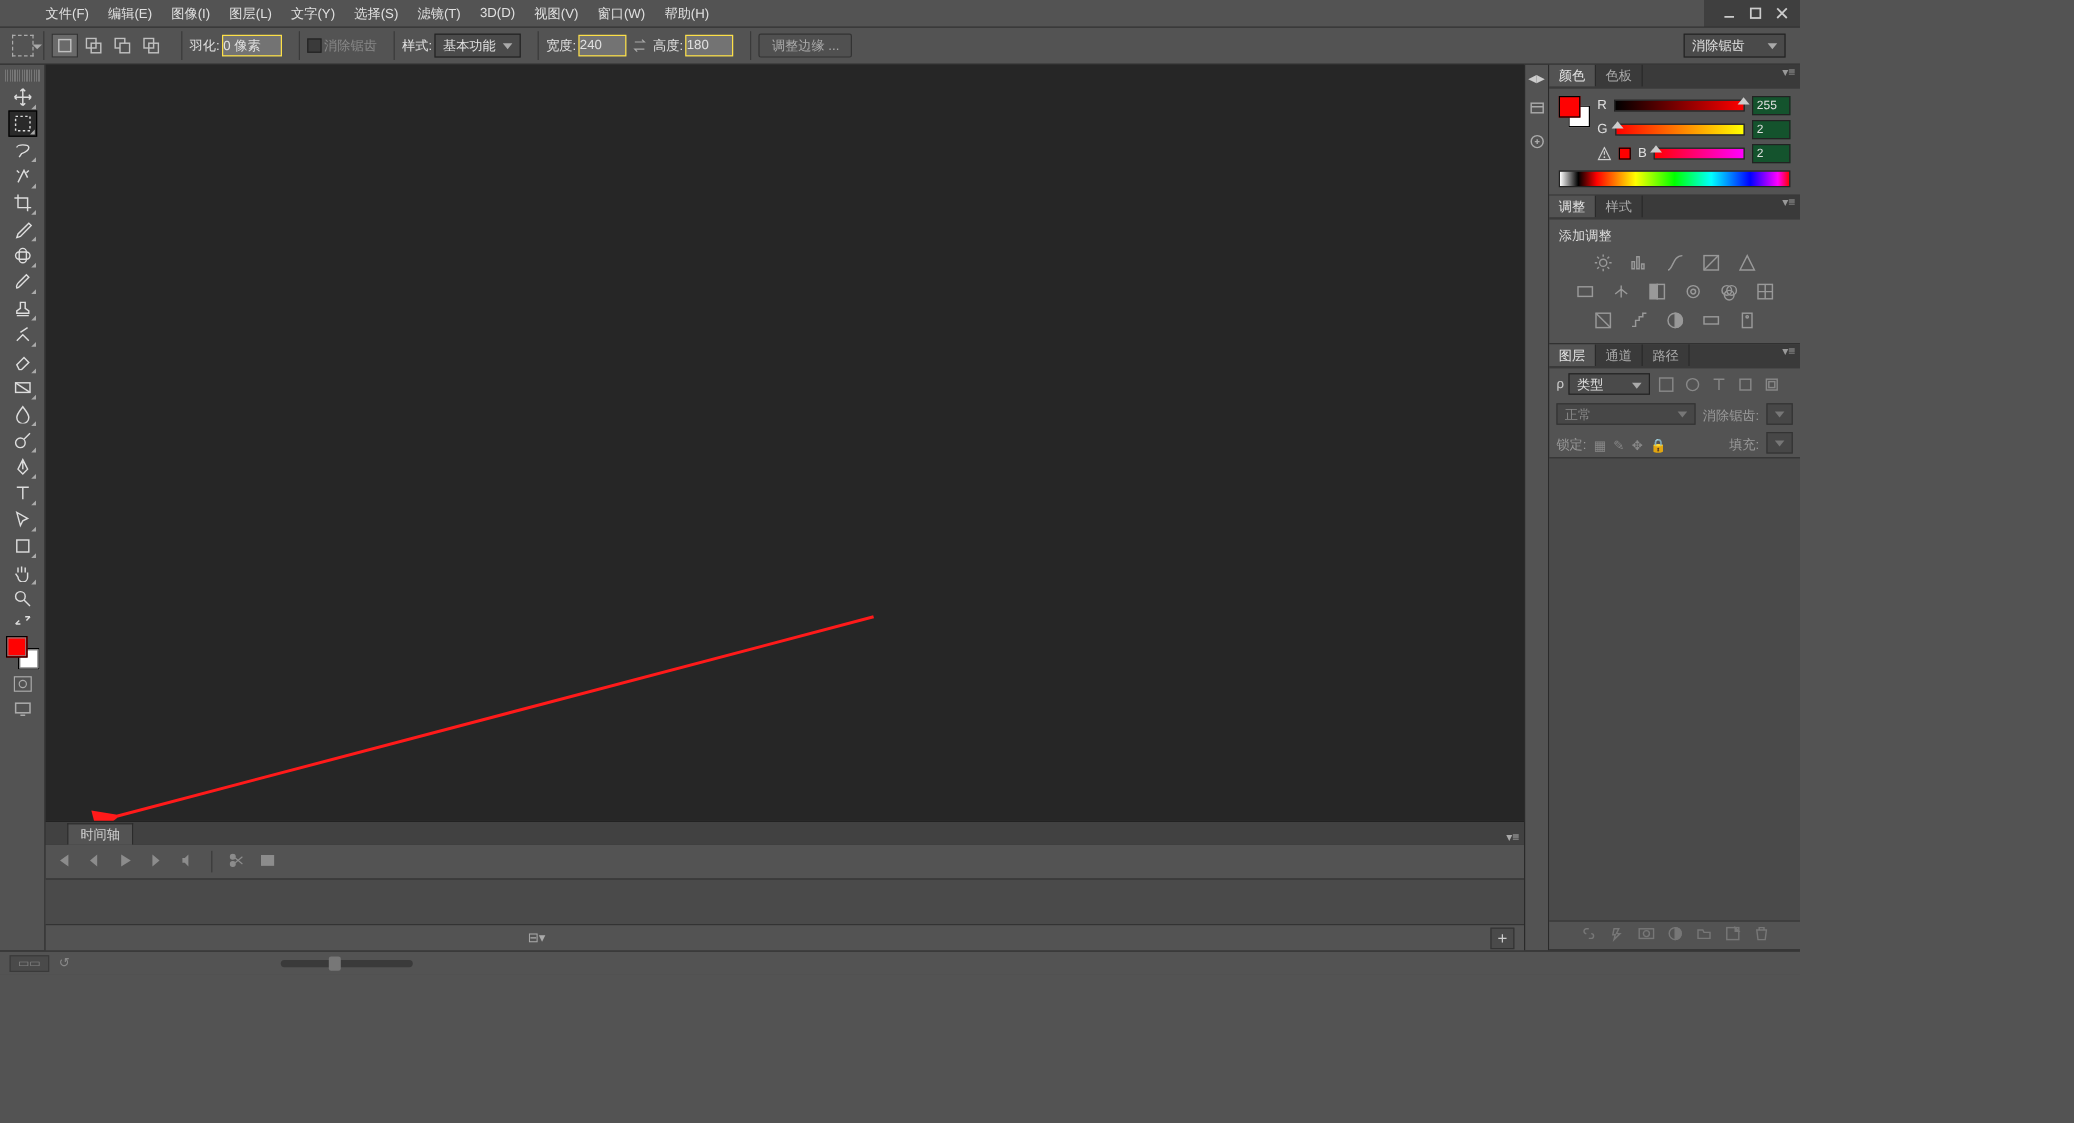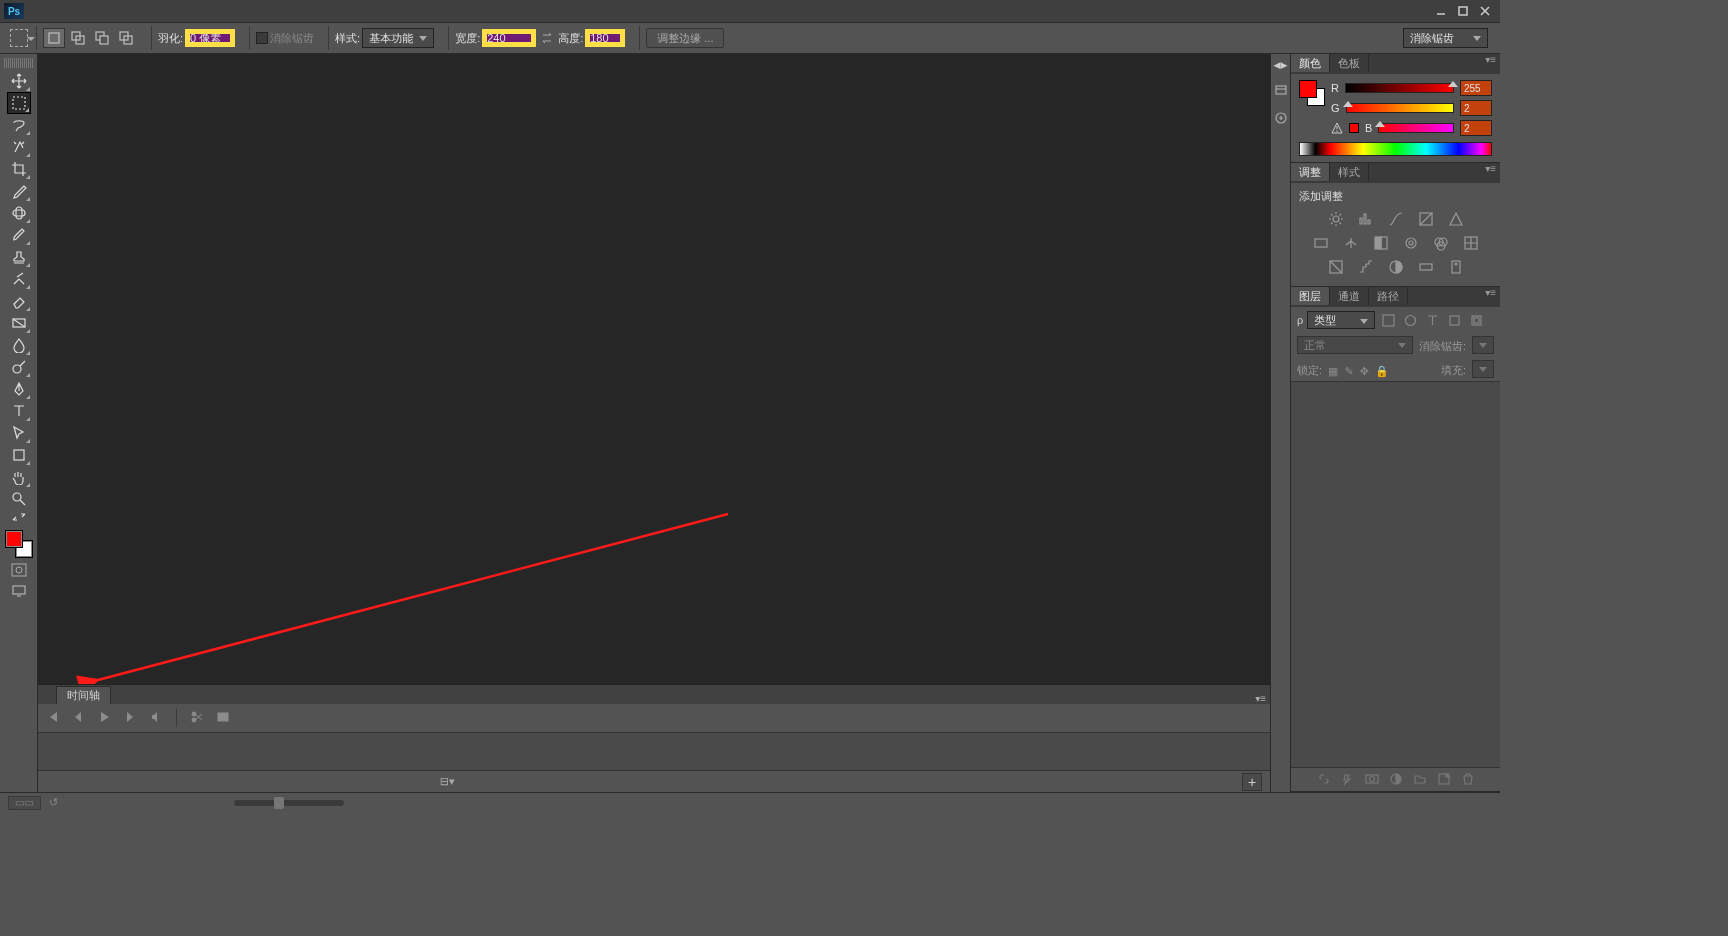--- a/index.html
+++ b/index.html
@@ -16,21 +16,21 @@
 .menubar .menuitem{padding:0 8px;height:100%;display:flex;align-items:center;cursor:pointer;color:#e0e0e0}
 
 .optionsbar{height:32px;background:#535353;border-top:1px solid #2a2a2a;border-bottom:1px solid #2a2a2a;display:flex;align-items:center;padding:0 10px;gap:8px}
 .tool-preset{width:18px;height:18px;border:1px dashed #aaa;display:flex;align-items:center;justify-content:center;position:relative}
 .tool-preset::after{content:"";border-left:4px solid transparent;border-right:4px solid transparent;border-top:4px solid #aaa;position:absolute;right:-8px;top:7px}
 .optgroup{display:flex;gap:2px;padding:0 6px;border-left:1px solid #3a3a3a;height:24px;align-items:center}
 .iconbtn{width:22px;height:20px;display:flex;align-items:center;justify-content:center;cursor:pointer;border:1px solid transparent}
 .iconbtn.active{background:#6a6a6a;border:1px solid #333}
 .iconbtn svg{width:14px;height:14px;stroke:#c0c0c0;fill:none;stroke-width:1.2}
 .lbl{color:#e0e0e0;font-size:11px;white-space:nowrap}
-.numinput{width:50px;height:18px;background:#701a75;border:5px solid #fde047;color:#e0e0e0;padding:0 0;font-size:11px}
+.numinput{width:50px;height:18px;background:#737373;border:1px solid #fde047;color:#e0e0e0;padding:0 0;font-size:11px}
 .select{height:20px;background:#4a4a4a;border:1px solid #222;color:#e0e0e0;padding:0 18px 0 6px;font-size:11px;position:relative;display:flex;align-items:center}
 .select::after{content:"";border-left:4px solid transparent;border-right:4px solid transparent;border-top:5px solid #aaa;position:absolute;right:6px;top:7px}
 .cbx{width:12px;height:12px;border:1px solid #222;background:#3a3a3a}
 .swapbtn{width:18px;height:18px;display:flex;align-items:center;justify-content:center;cursor:pointer}
 .swapbtn svg{width:14px;height:14px;fill:#aaa}
 .pillbtn{height:20px;padding:0 10px;background:#505050;border:1px solid #333;border-radius:2px;color:#aaa;display:flex;align-items:center;font-size:11px}
 .workspace-sel{margin-left:auto;margin-right:2px}
 .workspace-sel .select{width:85px}
 
 .mainrow{flex:1;display:flex;min-height:0}
@@ -80,21 +80,21 @@
 
 .color-panel .row{display:flex;align-items:center;gap:6px;margin-bottom:4px}
 .mini-swatch{position:relative;width:26px;height:26px}
 .mini-swatch .fg{position:absolute;top:0;left:0;width:18px;height:18px;background:#ff0202;border:1px solid #000}
 .mini-swatch .bg{position:absolute;bottom:0;right:0;width:18px;height:18px;background:#fff;border:1px solid #000}
 .slider{flex:1;height:10px;border:1px solid #222;position:relative}
 .slider .thumb{position:absolute;top:-3px;width:0;height:0;border-left:5px solid transparent;border-right:5px solid transparent;border-bottom:6px solid #ccc}
 .slider.r{background:linear-gradient(90deg,#000,#f00)}
 .slider.g{background:linear-gradient(90deg,#f00,#ff0)}
 .slider.b{background:linear-gradient(90deg,#f00,#f0f)}
-.valbox{width:32px;height:16px;background:#c2410c;border:1px solid #222;font-size:10px;padding:0 3px;display:flex;align-items:center;color:#e0e0e0}
+.valbox{width:32px;height:16px;background:#14532d;border:1px solid #222;font-size:10px;padding:0 3px;display:flex;align-items:center;color:#e0e0e0}
 .warn-ic{width:12px;height:12px}
 .spectrum{height:14px;background:linear-gradient(90deg,#fff,#000 8%,#f00 16%,#ff0 33%,#0f0 50%,#0ff 66%,#00f 83%,#f0f 95%,#f00);border:1px solid #222;margin-top:2px}
 
 .adj-body{padding:4px 8px}
 .adj-row{display:flex;gap:10px;justify-content:center;margin:6px 0}
 .adj-ic{width:20px;height:18px;display:flex;align-items:center;justify-content:center;cursor:pointer}
 .adj-ic svg{width:16px;height:16px;stroke:#999;fill:none;stroke-width:1.2}
 
 .layers-opts{display:flex;align-items:center;gap:4px;padding:4px 6px}
 .layers-opts .sel2{flex:0 0 68px}
@@ -129,20 +129,33 @@
         <svg viewBox="0 0 10 10">
           <rect x="1" y="1" width="8" height="8"></rect>
         </svg>
       </div>
     <div class="winbtn">
         <svg viewBox="0 0 10 10">
           <path d="M1 1l8 8M9 1l-8 8"></path>
         </svg>
       </div>
   </div>
+  <div class="menubar">
+    <div class="menuitem">文件(F)</div>
+    <div class="menuitem">编辑(E)</div>
+    <div class="menuitem">图像(I)</div>
+    <div class="menuitem">图层(L)</div>
+    <div class="menuitem">文字(Y)</div>
+    <div class="menuitem">选择(S)</div>
+    <div class="menuitem">滤镜(T)</div>
+    <div class="menuitem">3D(D)</div>
+    <div class="menuitem">视图(V)</div>
+    <div class="menuitem">窗口(W)</div>
+    <div class="menuitem">帮助(H)</div>
+  </div>
 
   <div class="optionsbar">
     <div class="tool-preset"></div>
     <div class="optgroup">
       <div class="iconbtn active">
           <svg viewBox="0 0 14 14">
             <rect x="2" y="2" width="10" height="10"></rect>
           </svg>
         </div>
       <div class="iconbtn">
@@ -171,21 +184,21 @@
     <div class="optgroup">
       <div class="cbx"></div>
       <span class="lbl" style="color:#888">消除锯齿</span>
     </div>
     <div class="optgroup">
       <span class="lbl">样式:</span>
       <div class="select" style="width:72px">基本功能</div>
     </div>
     <div class="optgroup">
       <span class="lbl">宽度:</span>
-      <input class="numinput" style="width: 54px;" value="240">
+      <input class="numinput" style="width: 40px;" value="240">
       <div class="swapbtn">
           <svg viewBox="0 0 14 14">
             <path d="M3 4h8l-2-2M11 10H3l2 2" stroke="#aaa" stroke-width="1" fill="none"></path>
           </svg>
         </div>
       <span class="lbl">高度:</span>
       <input class="numinput" style="width: 40px;" value="180">
     </div>
     <div class="optgroup">
       <div class="pillbtn">调整边缘 ...</div>

